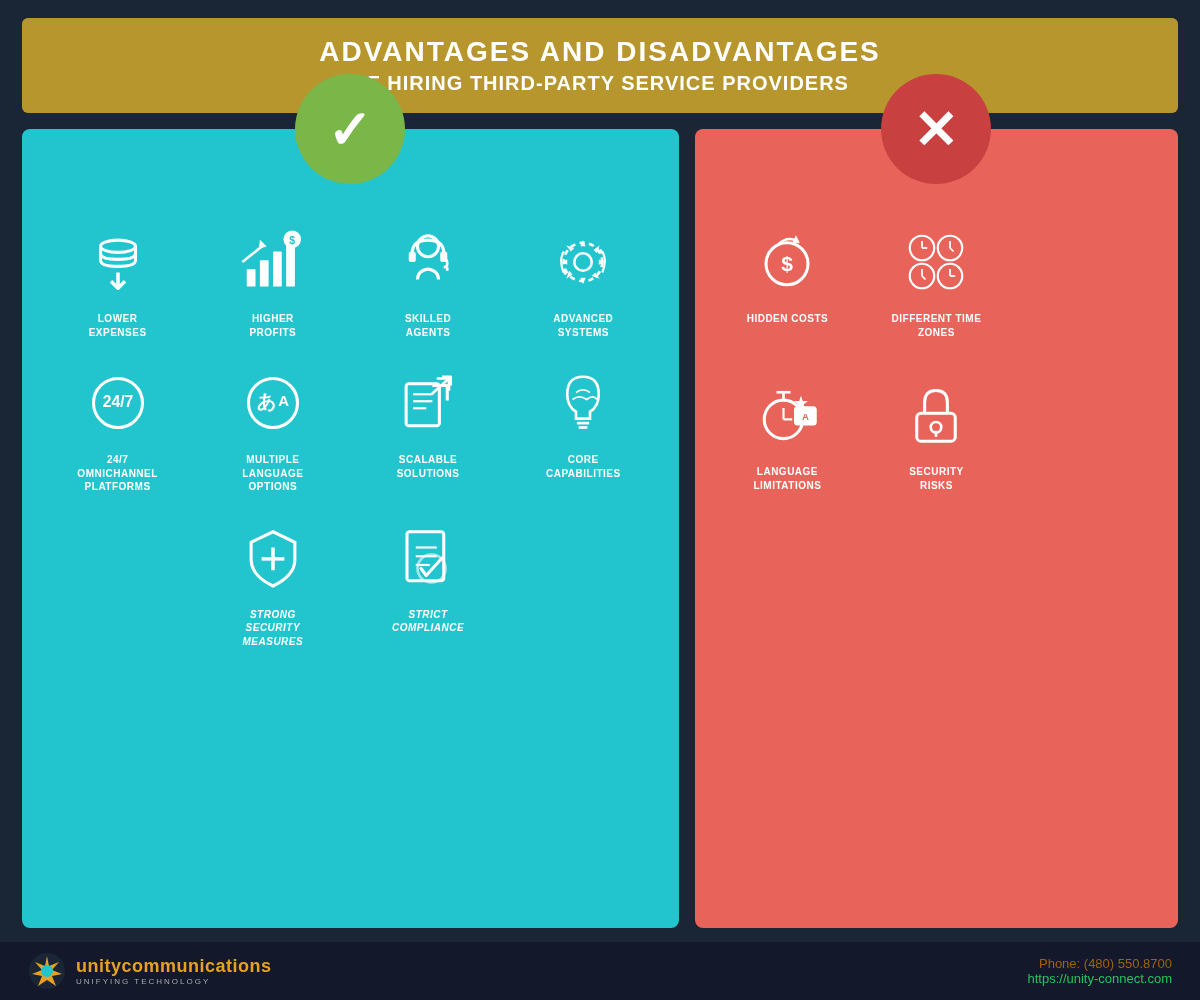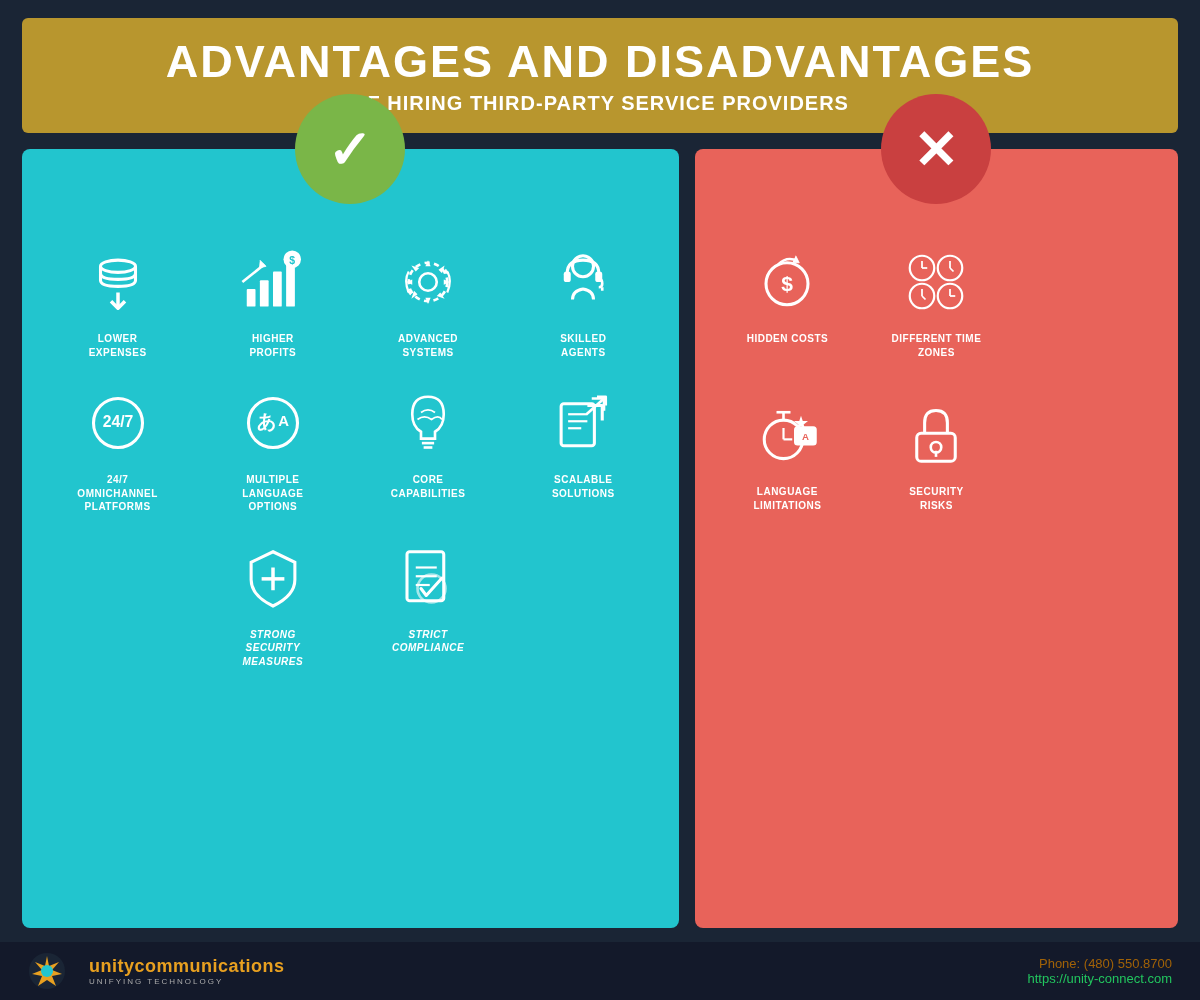--- a/index.html
+++ b/index.html
@@ -21,21 +21,21 @@
 
     
     .header {
       background: #b8962e;
       margin: 18px 22px 0 22px;
       border-radius: 6px;
       padding: 18px 20px;
       text-align: center;
     }
     .header-title {
-      font-size: 45px;
+      font-size: 28px;
       font-weight: 900;
       color: #fff;
       letter-spacing: 2px;
       text-transform: uppercase;
     }
     .header-subtitle {
       font-size: 20px;
       font-weight: 600;
       color: #fff;
       letter-spacing: 1px;
@@ -133,21 +133,21 @@
       background: #13192a;
       height: 58px;
       display: flex;
       align-items: center;
       justify-content: space-between;
       padding: 0 28px;
     }
     .footer-logo {
       display: flex;
       align-items: center;
-      gap: 23px;
+      gap: 10px;
     }
     .logo-icon {
       width: 38px;
       height: 38px;
     }
     .logo-text {
       display: flex;
       flex-direction: column;
     }
     .logo-main {
@@ -252,20 +252,39 @@
                 <rect x="55" y="18" width="10" height="50" rx="1" fill="white"></rect>
 
                 <circle cx="62" cy="14" r="10" fill="white"></circle>
                 <text x="62" y="19" text-anchor="middle" fill="#22c5ce" font-size="12" font-weight="bold">$</text>
 
                 <line x1="5" y1="40" x2="30" y2="20" stroke="white" stroke-width="3"></line>
                 <polyline points="25,15 32,22 24,24" fill="white" stroke="white" stroke-width="1"></polyline>
               </svg>
             </div>
             <div class="item-label">HIGHER<br>PROFITS</div>
+          </div>
+
+          <div class="item">
+            <div class="item-icon">
+              <svg viewBox="0 0 80 80" xmlns="http://www.w3.org/2000/svg">
+
+                <circle cx="40" cy="22" r="12" fill="none" stroke="white" stroke-width="3.5"></circle>
+
+                <path d="M22 30 Q22 15 40 15 Q58 15 58 30" fill="none" stroke="white" stroke-width="3.5"></path>
+                <rect x="18" y="28" width="8" height="12" rx="3" fill="white"></rect>
+                <rect x="54" y="28" width="8" height="12" rx="3" fill="white"></rect>
+
+                <path d="M58 36 Q62 36 62 42 Q62 46 58 46" fill="none" stroke="white" stroke-width="3"></path>
+                <line x1="62" y1="46" x2="62" y2="50" stroke="white" stroke-width="3"></line>
+
+                <path d="M28 60 Q28 50 40 48 Q52 50 52 60" fill="none" stroke="white" stroke-width="3.5"></path>
+              </svg>
+            </div>
+            <div class="item-label">SKILLED<br>AGENTS</div>
           </div>
 
           <div class="item">
             <div class="item-icon">
               <svg viewBox="0 0 80 80" xmlns="http://www.w3.org/2000/svg">
 
                 <circle cx="40" cy="40" r="10" fill="none" stroke="white" stroke-width="3"></circle>
                 <path d="M40 15 L37 22 L43 22 Z" fill="white"></path>
                 <path d="M40 65 L37 58 L43 58 Z" fill="white"></path>
                 <path d="M15 40 L22 37 L22 43 Z" fill="white"></path>
@@ -278,39 +297,20 @@
                 <circle cx="40" cy="40" r="22" fill="none" stroke="white" stroke-width="3" stroke-dasharray="6 5"></circle>
 
                 <path d="M62 28 Q68 38 62 52" fill="none" stroke="white" stroke-width="2.5"></path>
                 <polyline points="60,25 64,30 58,30" fill="white" stroke="white" stroke-width="1"></polyline>
                 <path d="M18 28 Q12 38 18 52" fill="none" stroke="white" stroke-width="2.5"></path>
                 <polyline points="20,55 16,50 22,50" fill="white" stroke="white" stroke-width="1"></polyline>
               </svg>
             </div>
             <div class="item-label">ADVANCED<br>SYSTEMS</div>
           </div>
-
-          <div class="item">
-            <div class="item-icon">
-              <svg viewBox="0 0 80 80" xmlns="http://www.w3.org/2000/svg">
-
-                <circle cx="40" cy="22" r="12" fill="none" stroke="white" stroke-width="3.5"></circle>
-
-                <path d="M22 30 Q22 15 40 15 Q58 15 58 30" fill="none" stroke="white" stroke-width="3.5"></path>
-                <rect x="18" y="28" width="8" height="12" rx="3" fill="white"></rect>
-                <rect x="54" y="28" width="8" height="12" rx="3" fill="white"></rect>
-
-                <path d="M58 36 Q62 36 62 42 Q62 46 58 46" fill="none" stroke="white" stroke-width="3"></path>
-                <line x1="62" y1="46" x2="62" y2="50" stroke="white" stroke-width="3"></line>
-
-                <path d="M28 60 Q28 50 40 48 Q52 50 52 60" fill="none" stroke="white" stroke-width="3.5"></path>
-              </svg>
-            </div>
-            <div class="item-label">SKILLED<br>AGENTS</div>
-          </div>
         </div>
 
         <div class="adv-row adv-row-4-2" style="margin-top:8px;">
 
           <div class="item">
             <div class="item-icon">
               <svg viewBox="0 0 80 80" xmlns="http://www.w3.org/2000/svg">
                 <circle cx="40" cy="40" r="28" fill="none" stroke="white" stroke-width="3.5"></circle>
                 <text x="40" y="45" text-anchor="middle" fill="white" font-size="18" font-weight="bold" font-family="Arial">24/7</text>
               </svg>
@@ -320,55 +320,55 @@
 
           <div class="item">
             <div class="item-icon">
               <svg viewBox="0 0 80 80" xmlns="http://www.w3.org/2000/svg">
                 <circle cx="40" cy="40" r="28" fill="none" stroke="white" stroke-width="3.5"></circle>
                 <text x="33" y="46" text-anchor="middle" fill="white" font-size="22" font-weight="bold" font-family="Arial">あ</text>
                 <text x="52" y="43" text-anchor="middle" fill="white" font-size="17" font-weight="bold" font-family="Arial">A</text>
               </svg>
             </div>
             <div class="item-label">MULTIPLE<br>LANGUAGE<br>OPTIONS</div>
-          </div>
-
-          <div class="item">
-            <div class="item-icon">
-              <svg viewBox="0 0 80 80" xmlns="http://www.w3.org/2000/svg">
-
-                <path d="M40 10 Q58 10 58 30 Q58 44 48 50 L48 58 L32 58 L32 50 Q22 44 22 30 Q22 10 40 10 Z" fill="none" stroke="white" stroke-width="3"></path>
-                <line x1="32" y1="58" x2="48" y2="58" stroke="white" stroke-width="3"></line>
-                <line x1="33" y1="63" x2="47" y2="63" stroke="white" stroke-width="3"></line>
-                <line x1="35" y1="68" x2="45" y2="68" stroke="white" stroke-width="3"></line>
-
-                <path d="M32 28 Q40 22 48 28" fill="none" stroke="white" stroke-width="2"></path>
-                <path d="M28 36 Q36 30 44 36 Q52 30 56 36" fill="none" stroke="white" stroke-width="2"></path>
-              </svg>
-            </div>
-            <div class="item-label">CORE<br>CAPABILITIES</div>
           </div>
 
           <div class="item">
             <div class="item-icon">
               <svg viewBox="0 0 80 80" xmlns="http://www.w3.org/2000/svg">
 
                 <rect x="15" y="18" width="38" height="48" rx="3" fill="none" stroke="white" stroke-width="3.5"></rect>
                 <line x1="23" y1="30" x2="45" y2="30" stroke="white" stroke-width="2.5"></line>
                 <line x1="23" y1="38" x2="45" y2="38" stroke="white" stroke-width="2.5"></line>
                 <line x1="23" y1="46" x2="38" y2="46" stroke="white" stroke-width="2.5"></line>
 
                 <polyline points="45,20 62,20 62,37" fill="none" stroke="white" stroke-width="3.5" stroke-linejoin="round"></polyline>
                 <line x1="48" y1="12" x2="62" y2="20" stroke="white" stroke-width="0"></line>
                 <polyline points="50,12 64,12 64,26" fill="none" stroke="white" stroke-width="3" stroke-linejoin="round"></polyline>
                 <line x1="44" y1="30" x2="64" y2="12" stroke="white" stroke-width="3"></line>
                 <polyline points="56,10 66,10 66,20" fill="none" stroke="white" stroke-width="3" stroke-linejoin="round"></polyline>
               </svg>
             </div>
             <div class="item-label">SCALABLE<br>SOLUTIONS</div>
+          </div>
+
+          <div class="item">
+            <div class="item-icon">
+              <svg viewBox="0 0 80 80" xmlns="http://www.w3.org/2000/svg">
+
+                <path d="M40 10 Q58 10 58 30 Q58 44 48 50 L48 58 L32 58 L32 50 Q22 44 22 30 Q22 10 40 10 Z" fill="none" stroke="white" stroke-width="3"></path>
+                <line x1="32" y1="58" x2="48" y2="58" stroke="white" stroke-width="3"></line>
+                <line x1="33" y1="63" x2="47" y2="63" stroke="white" stroke-width="3"></line>
+                <line x1="35" y1="68" x2="45" y2="68" stroke="white" stroke-width="3"></line>
+
+                <path d="M32 28 Q40 22 48 28" fill="none" stroke="white" stroke-width="2"></path>
+                <path d="M28 36 Q36 30 44 36 Q52 30 56 36" fill="none" stroke="white" stroke-width="2"></path>
+              </svg>
+            </div>
+            <div class="item-label">CORE<br>CAPABILITIES</div>
           </div>
         </div>
 
         <div class="adv-row" style="margin-top:8px; grid-template-columns: repeat(4,1fr); font-style: italic;">
           <div style="grid-column:1"></div>
 
           <div class="item">
             <div class="item-icon">
               <svg viewBox="0 0 80 80" xmlns="http://www.w3.org/2000/svg">
                 <path d="M40 10 L65 22 L65 42 Q65 60 40 72 Q15 60 15 42 L15 22 Z" fill="none" stroke="white" stroke-width="3.5"></path>

